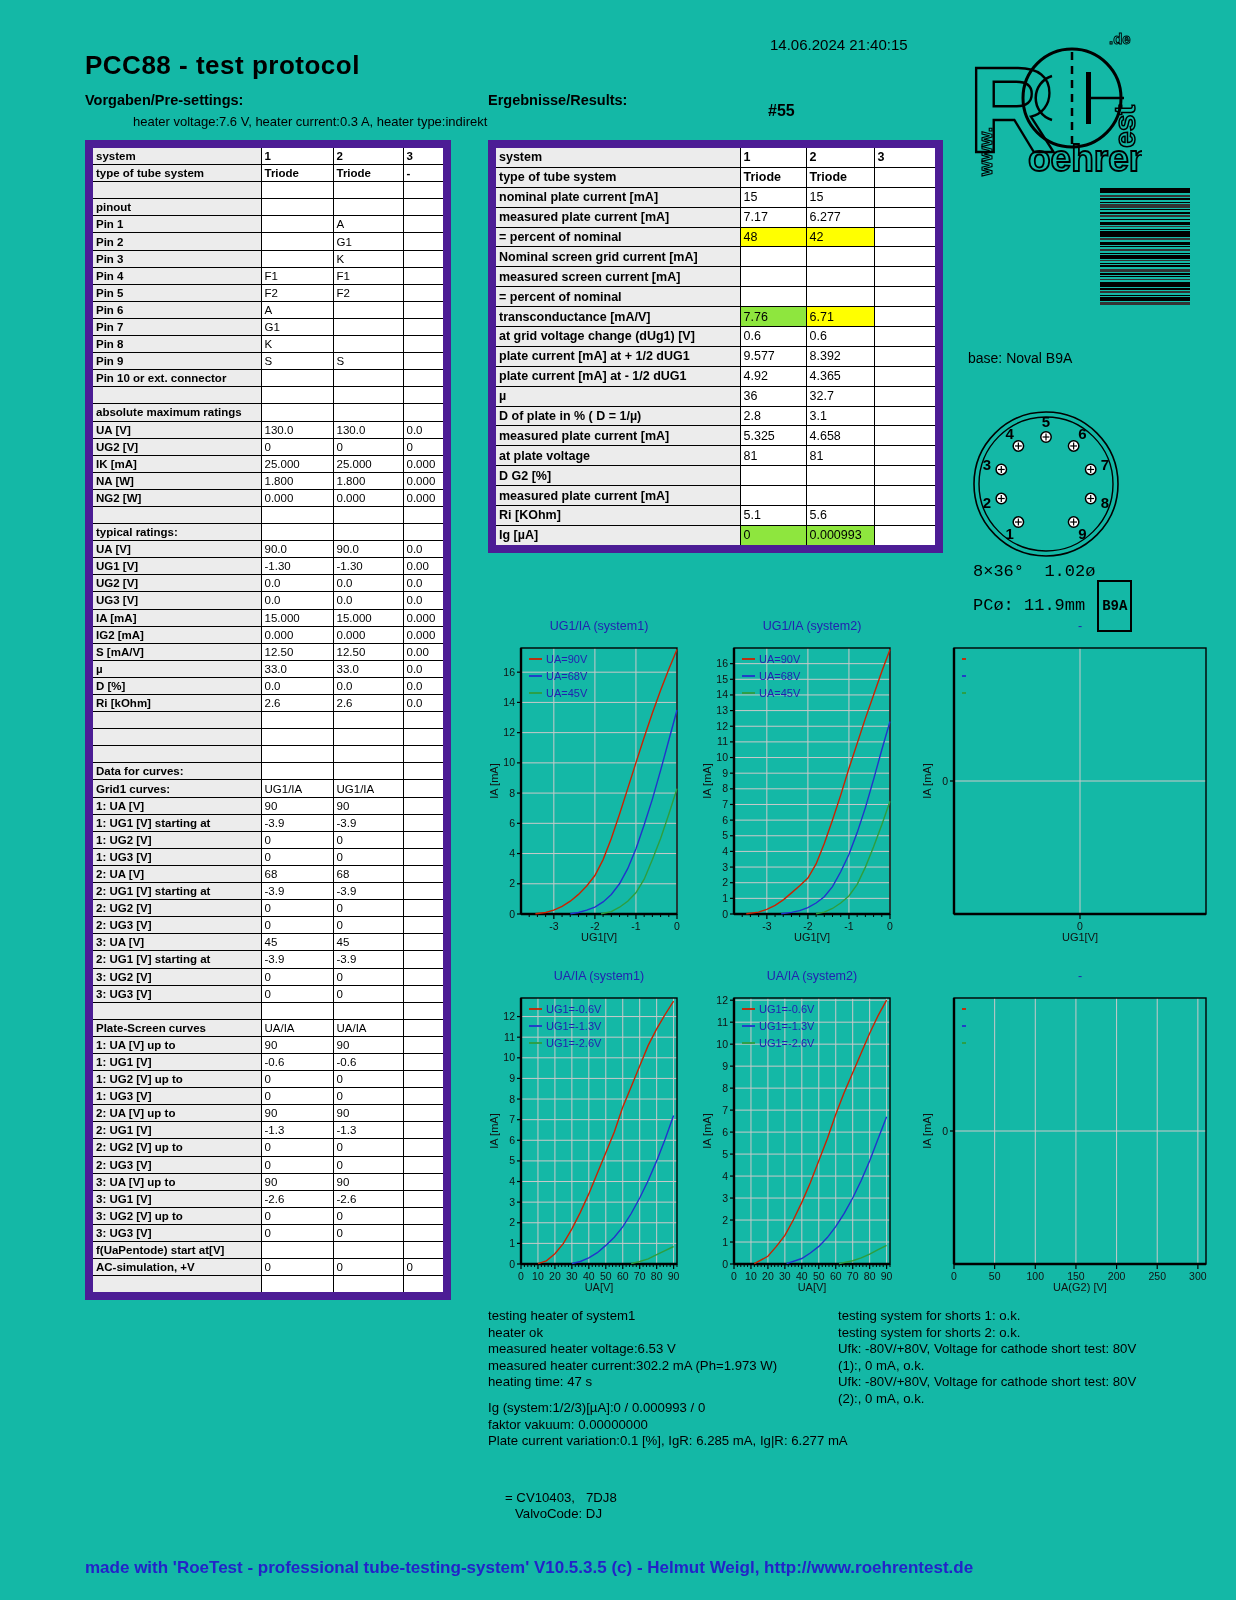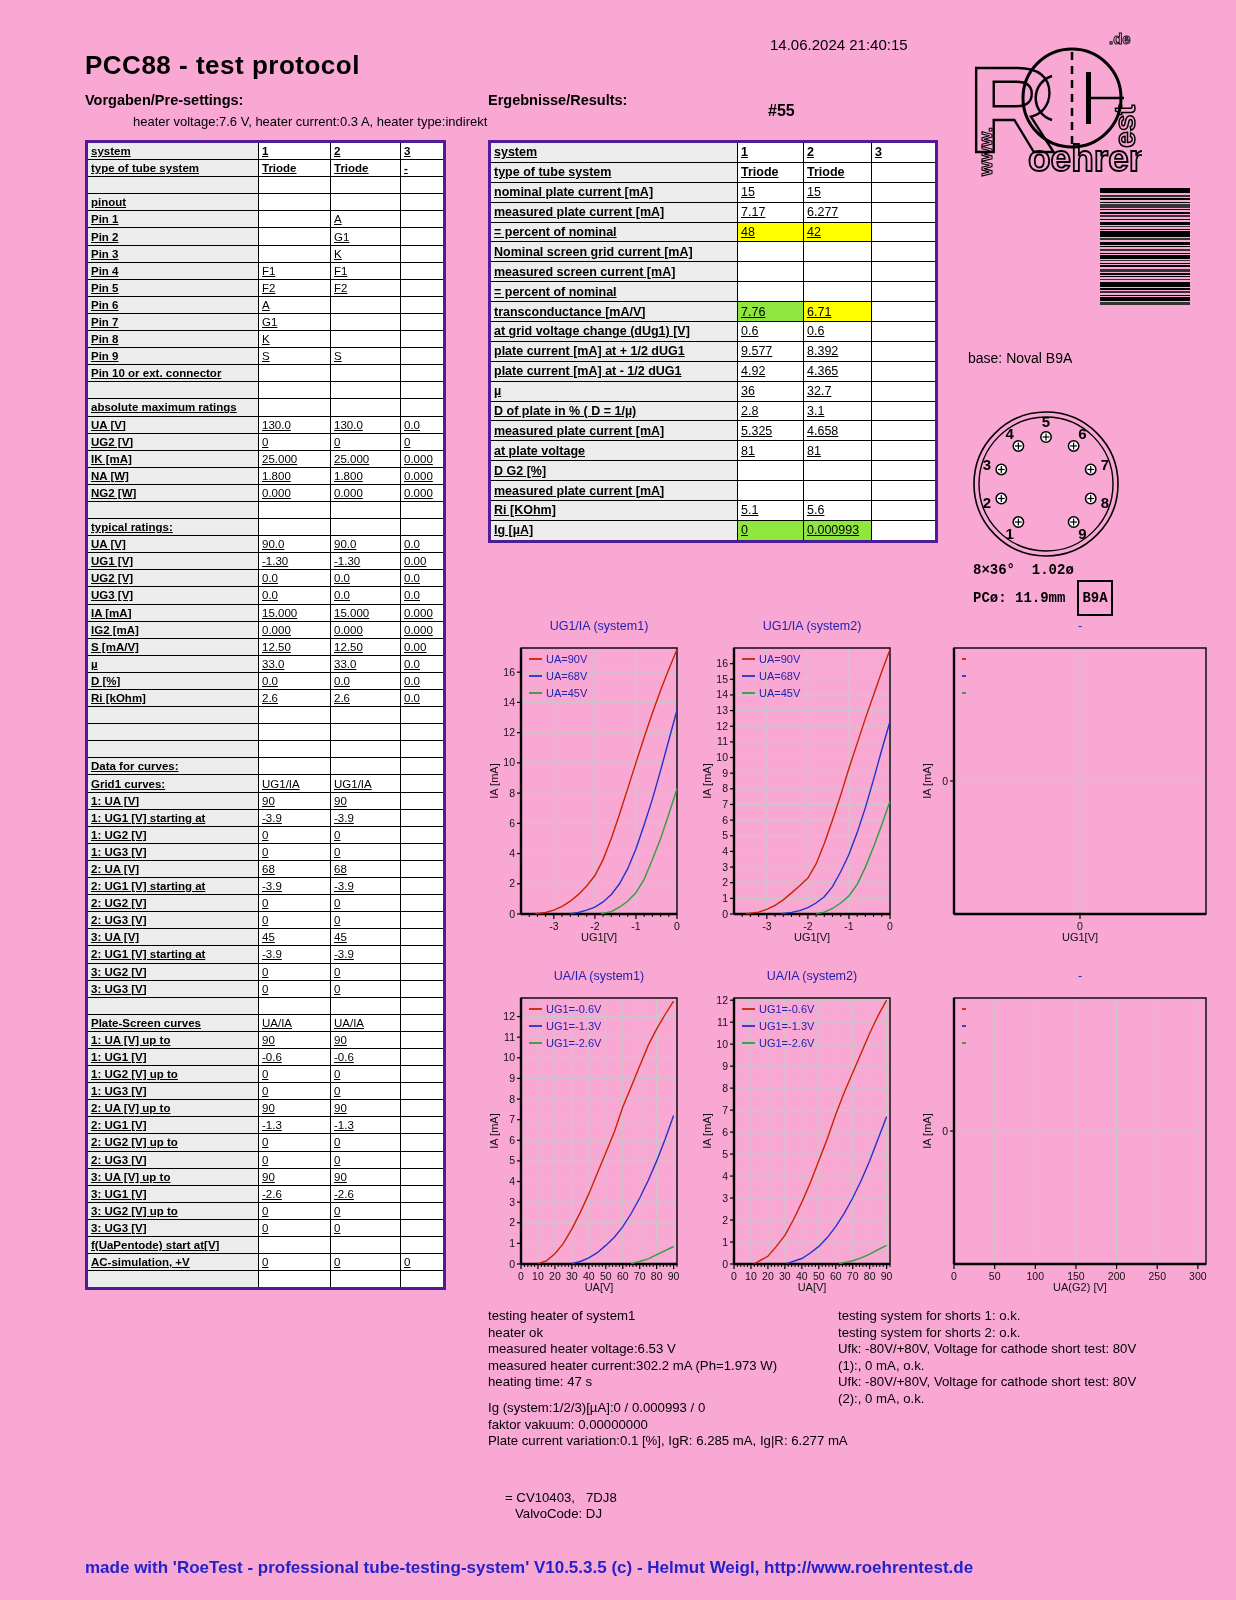--- a/index.html
+++ b/index.html
@@ -1,29 +1,29 @@
 <!DOCTYPE html>
 <html><head>
 <meta charset="utf-8">
 <style>
   html,body{margin:0;padding:0;background:#fff;}
-  .page{position:relative;width:1236px;height:1600px;background:#f9a8d4;overflow:hidden;
+  .page{position:relative;width:1236px;height:1600px;background:#14b8a6;overflow:hidden;
         font-family:"Liberation Sans",sans-serif;color:#000;}
   .abs{position:absolute;}
   .title{font-size:26px;font-weight:bold;letter-spacing:.5px;}
   .datetime{font-size:15px;}
   .serial{font-size:16px;font-weight:bold;}
   .sec-label{font-size:14.5px;font-weight:bold;}
   .heater-line{font-size:13px;}
   .base-label{font-size:14px;}
-  .cap{font-family:"Liberation Mono","DejaVu Sans Mono",monospace;font-size:14px;font-weight:bold;white-space:pre;text-align:right;}
-  .badge{display:inline-block;border:2px solid #000;padding:8px 3px;margin-left:12px;
+  .cap{font-family:"Liberation Mono","DejaVu Sans Mono",monospace;font-size:17px;font-weight:normal;white-space:pre;text-align:right;}
+  .badge{display:inline-block;border:2px solid #000;padding:16px 3px;margin-left:12px;
          font-family:"Liberation Mono","DejaVu Sans Mono",monospace;font-size:14px;font-weight:bold;}
   table{border-collapse:collapse;table-layout:fixed;}
-  table.proto{border:3px solid #4c1d95;text-decoration:underline;}
+  table.proto{border:8px solid #4c1d95;}
   table.proto td{border:1px solid #000;padding:0 3px;overflow:hidden;white-space:nowrap;vertical-align:middle;}
   #pre-table td{height:16.1px;font-size:11.5px;}
   #res-table td{height:18.9px;font-size:12.5px;}
   td.lbl{background:#ececec;font-weight:bold;}
   td.val{background:#fff;font-weight:normal;}
   tr.hdr td.val{font-weight:bold;}
   .note{font-size:13.2px;line-height:16.6px;white-space:pre;}
   .footer{font-size:17px;font-weight:bold;color:#2323c8;white-space:nowrap;}
   .chart svg{display:block;}
   svg text{font-family:"Liberation Sans",sans-serif;}

